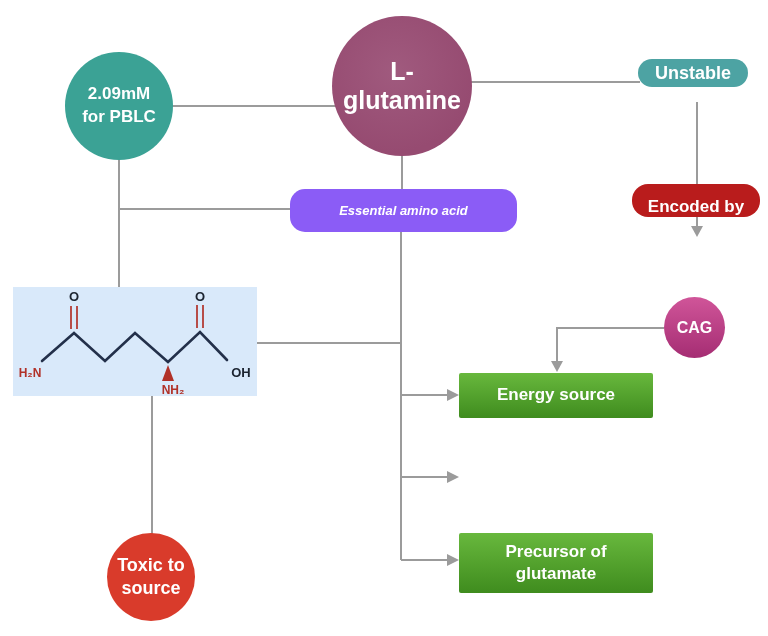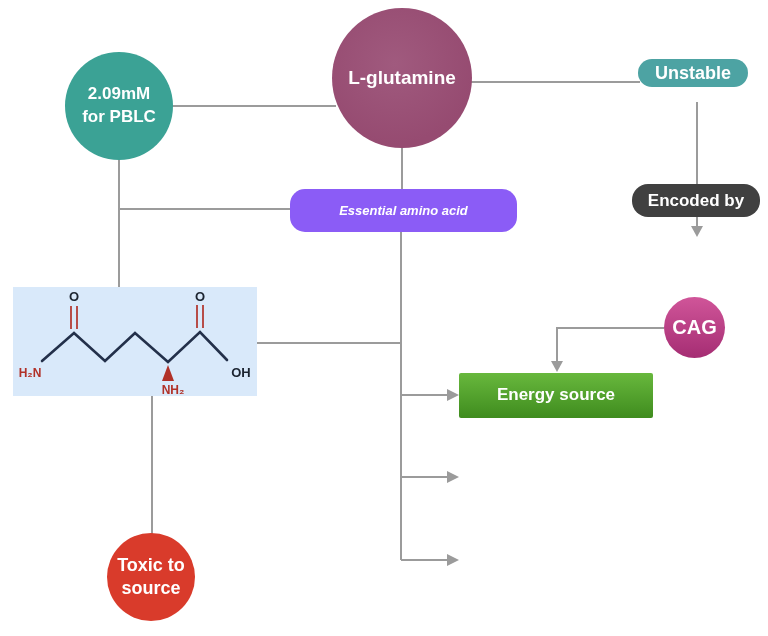--- a/index.html
+++ b/index.html
@@ -35,49 +35,50 @@
   .circle { border-radius: 50%; }
   .pill   { border-radius: 15px; }
 
   .teal-circle {
     left: 65px; top: 52px;
     width: 108px; height: 108px;
     background: #3ba295;
     font-size: 17px; line-height: 1.35;
   }
   .lglut-circle {
-    left: 332px; top: 8px;
+    left: 332px; top: 16px;
     width: 140px; height: 140px;
     background: radial-gradient(circle at 45% 40%, #a05a7e 0%, #964b71 70%);
-    font-size: 19px;
+    font-size: 25px;
   }
   .unstable-box {
     left: 638px; top: 59px;
     width: 110px; height: 28px;
     background: #4da3a3;
     font-size: 18px;
   }
   .encoded-box {
     left: 632px; top: 184px;
     width: 128px; height: 33px;
-    background: #404040;
+    background: #b91c1c;
     border-radius: 16px;
     font-size: 17px;
+    justify-content: flex-end;
   }
   .caa-circle {
     left: 666px; top: 238px;
     width: 58px; height: 58px;
     background: linear-gradient(180deg, #d05599 0%, #a52d73 100%);
     font-size: 17px;
   }
   .cag-circle {
     left: 664px; top: 297px;
     width: 61px; height: 61px;
     background: linear-gradient(180deg, #d05599 0%, #a52d73 100%);
-    font-size: 20px;
+    font-size: 16px;
   }
   .essential-box {
     left: 290px; top: 189px;
     width: 227px; height: 43px;
     background: #8b5cf6;
     font-size: 13px;
     font-style: italic;
   }
   .chem-box {
     left: 13px; top: 287px;
@@ -202,14 +203,17 @@
   <div class="node circle toxic-circle">
     <span>Toxic to</span>
     <span>source</span>
   </div>
 
   <div class="node green-box energy">
     <span>Energy source</span>
   </div>
 
 
+  <div class="node green-box precursor">
+    <span>Precursor of glutamate</span>
+  </div>
 
 </div>
 
 </body></html>

